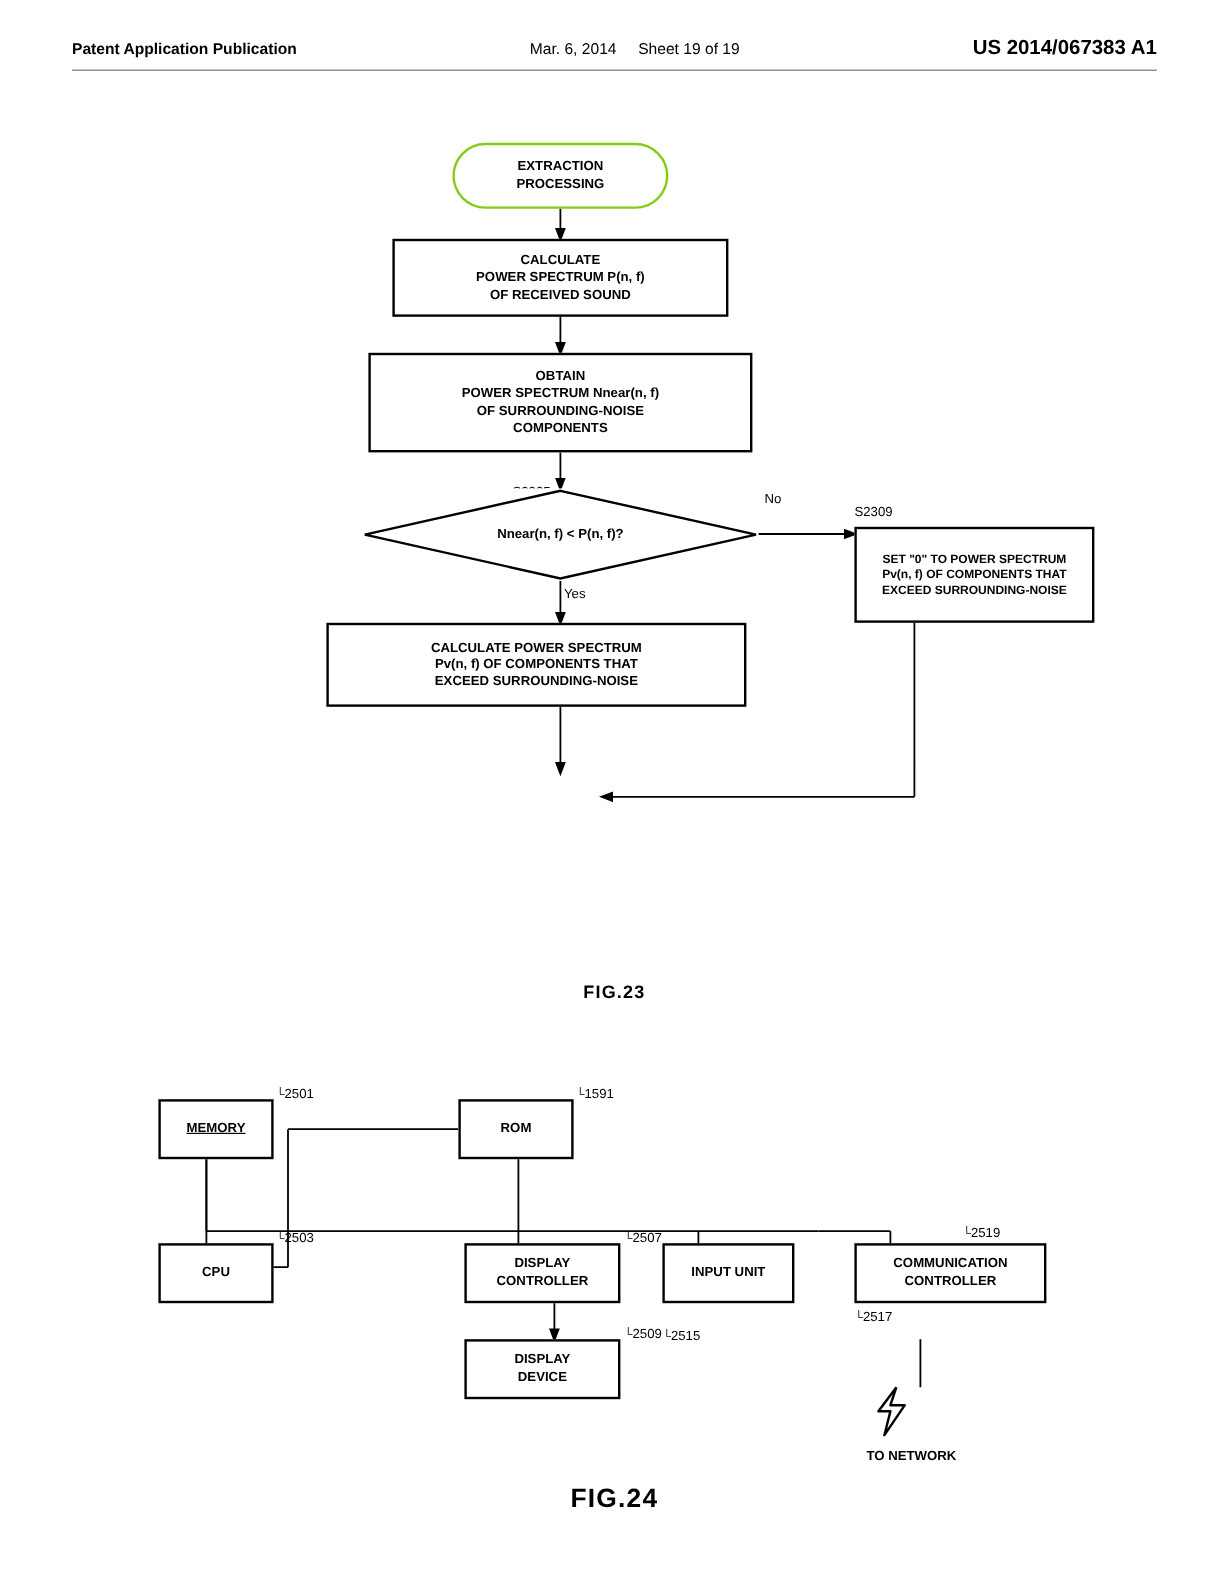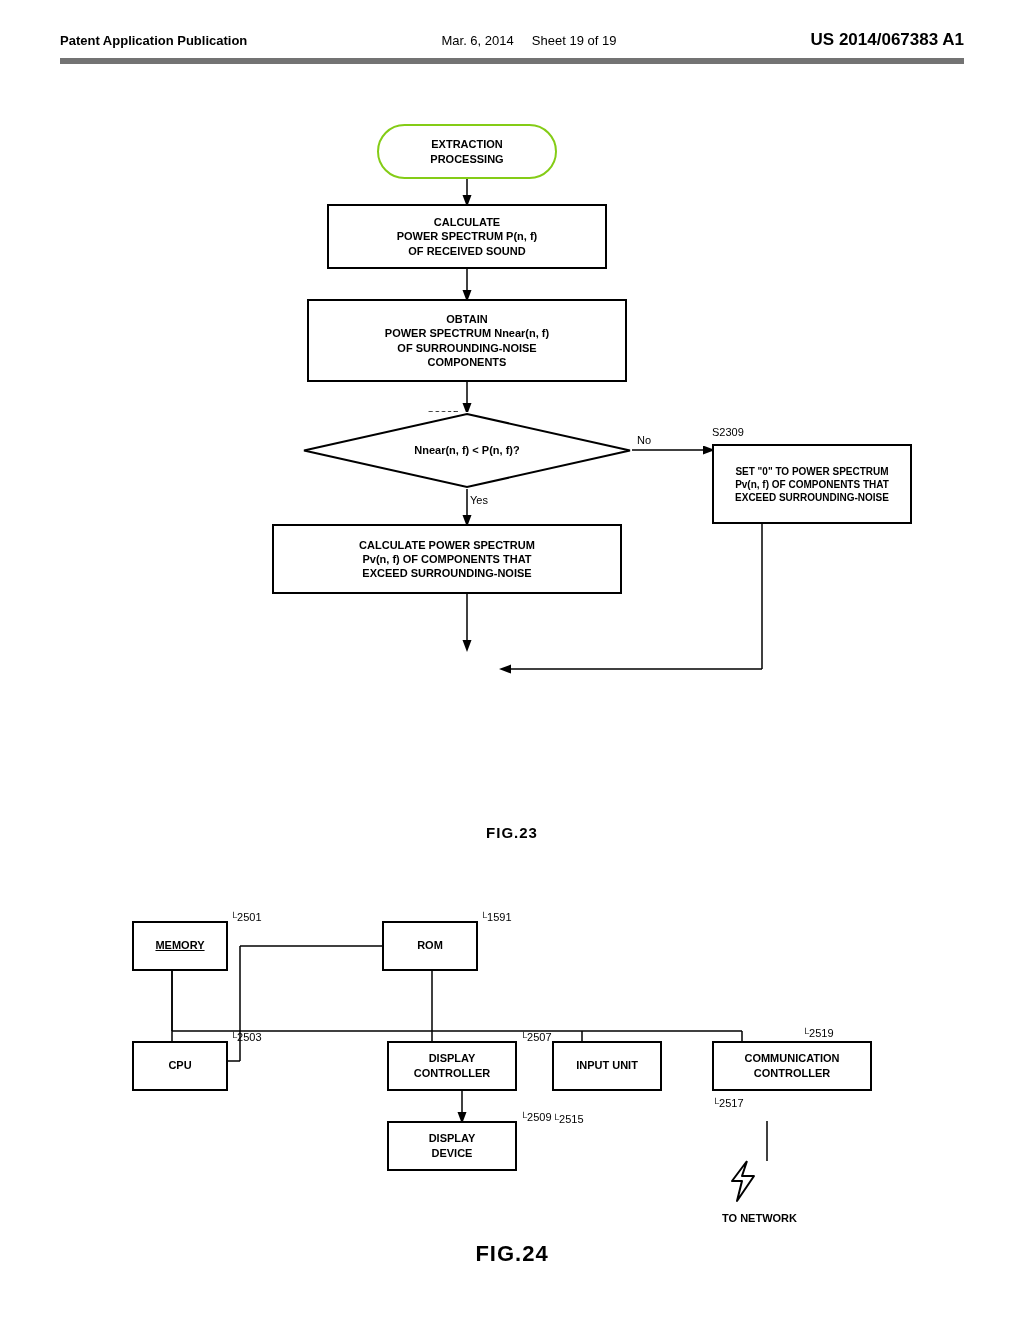--- a/index.html
+++ b/index.html
@@ -15,21 +15,21 @@
       width: 1024px;
       min-height: 1320px;
       background: #fff;
       padding: 30px 60px;
     }
     
     .header {
       display: flex;
       justify-content: space-between;
       align-items: center;
-      border-bottom: 6px solid #737373;
+      border-bottom: 1px solid #737373;
       padding-bottom: 8px;
       margin-bottom: 40px;
     }
     .header-left {
       font-size: 13px;
       font-weight: bold;
     }
     .header-center {
       font-size: 13px;
       text-align: center;
@@ -230,21 +230,21 @@
         <div class="diamond-inner">
           <svg class="diamond-svg" viewBox="0 0 330 77" preserveAspectRatio="none">
             <polygon points="165,2 328,38.5 165,75 2,38.5" fill="white" stroke="black" stroke-width="2"></polygon>
           </svg>
           <span class="diamond-text">Nnear(n, f) &lt; P(n, f)?</span>
         </div>
       </div>
 
       <div class="fc-label" style="left:298px;top:390px;">Yes</div>
 
-      <div class="fc-label" style="left:465px;top:330px;">No</div>
+      <div class="fc-label" style="left:465px;top:311px;">No</div>
 
       <div class="fc-label" style="left:295px;top:422px;">S2307</div>
 
       <div class="fc-shape fc-rect" style="left:100px;top:420px;width:350px;height:70px;">
         <span style="white-space:pre-line;text-align:center;">CALCULATE POWER SPECTRUM
 Pv(n, f) OF COMPONENTS THAT
 EXCEED SURROUNDING-NOISE</span>
       </div>
 
       <div class="fc-label" style="left:540px;top:322px;">S2309</div>

